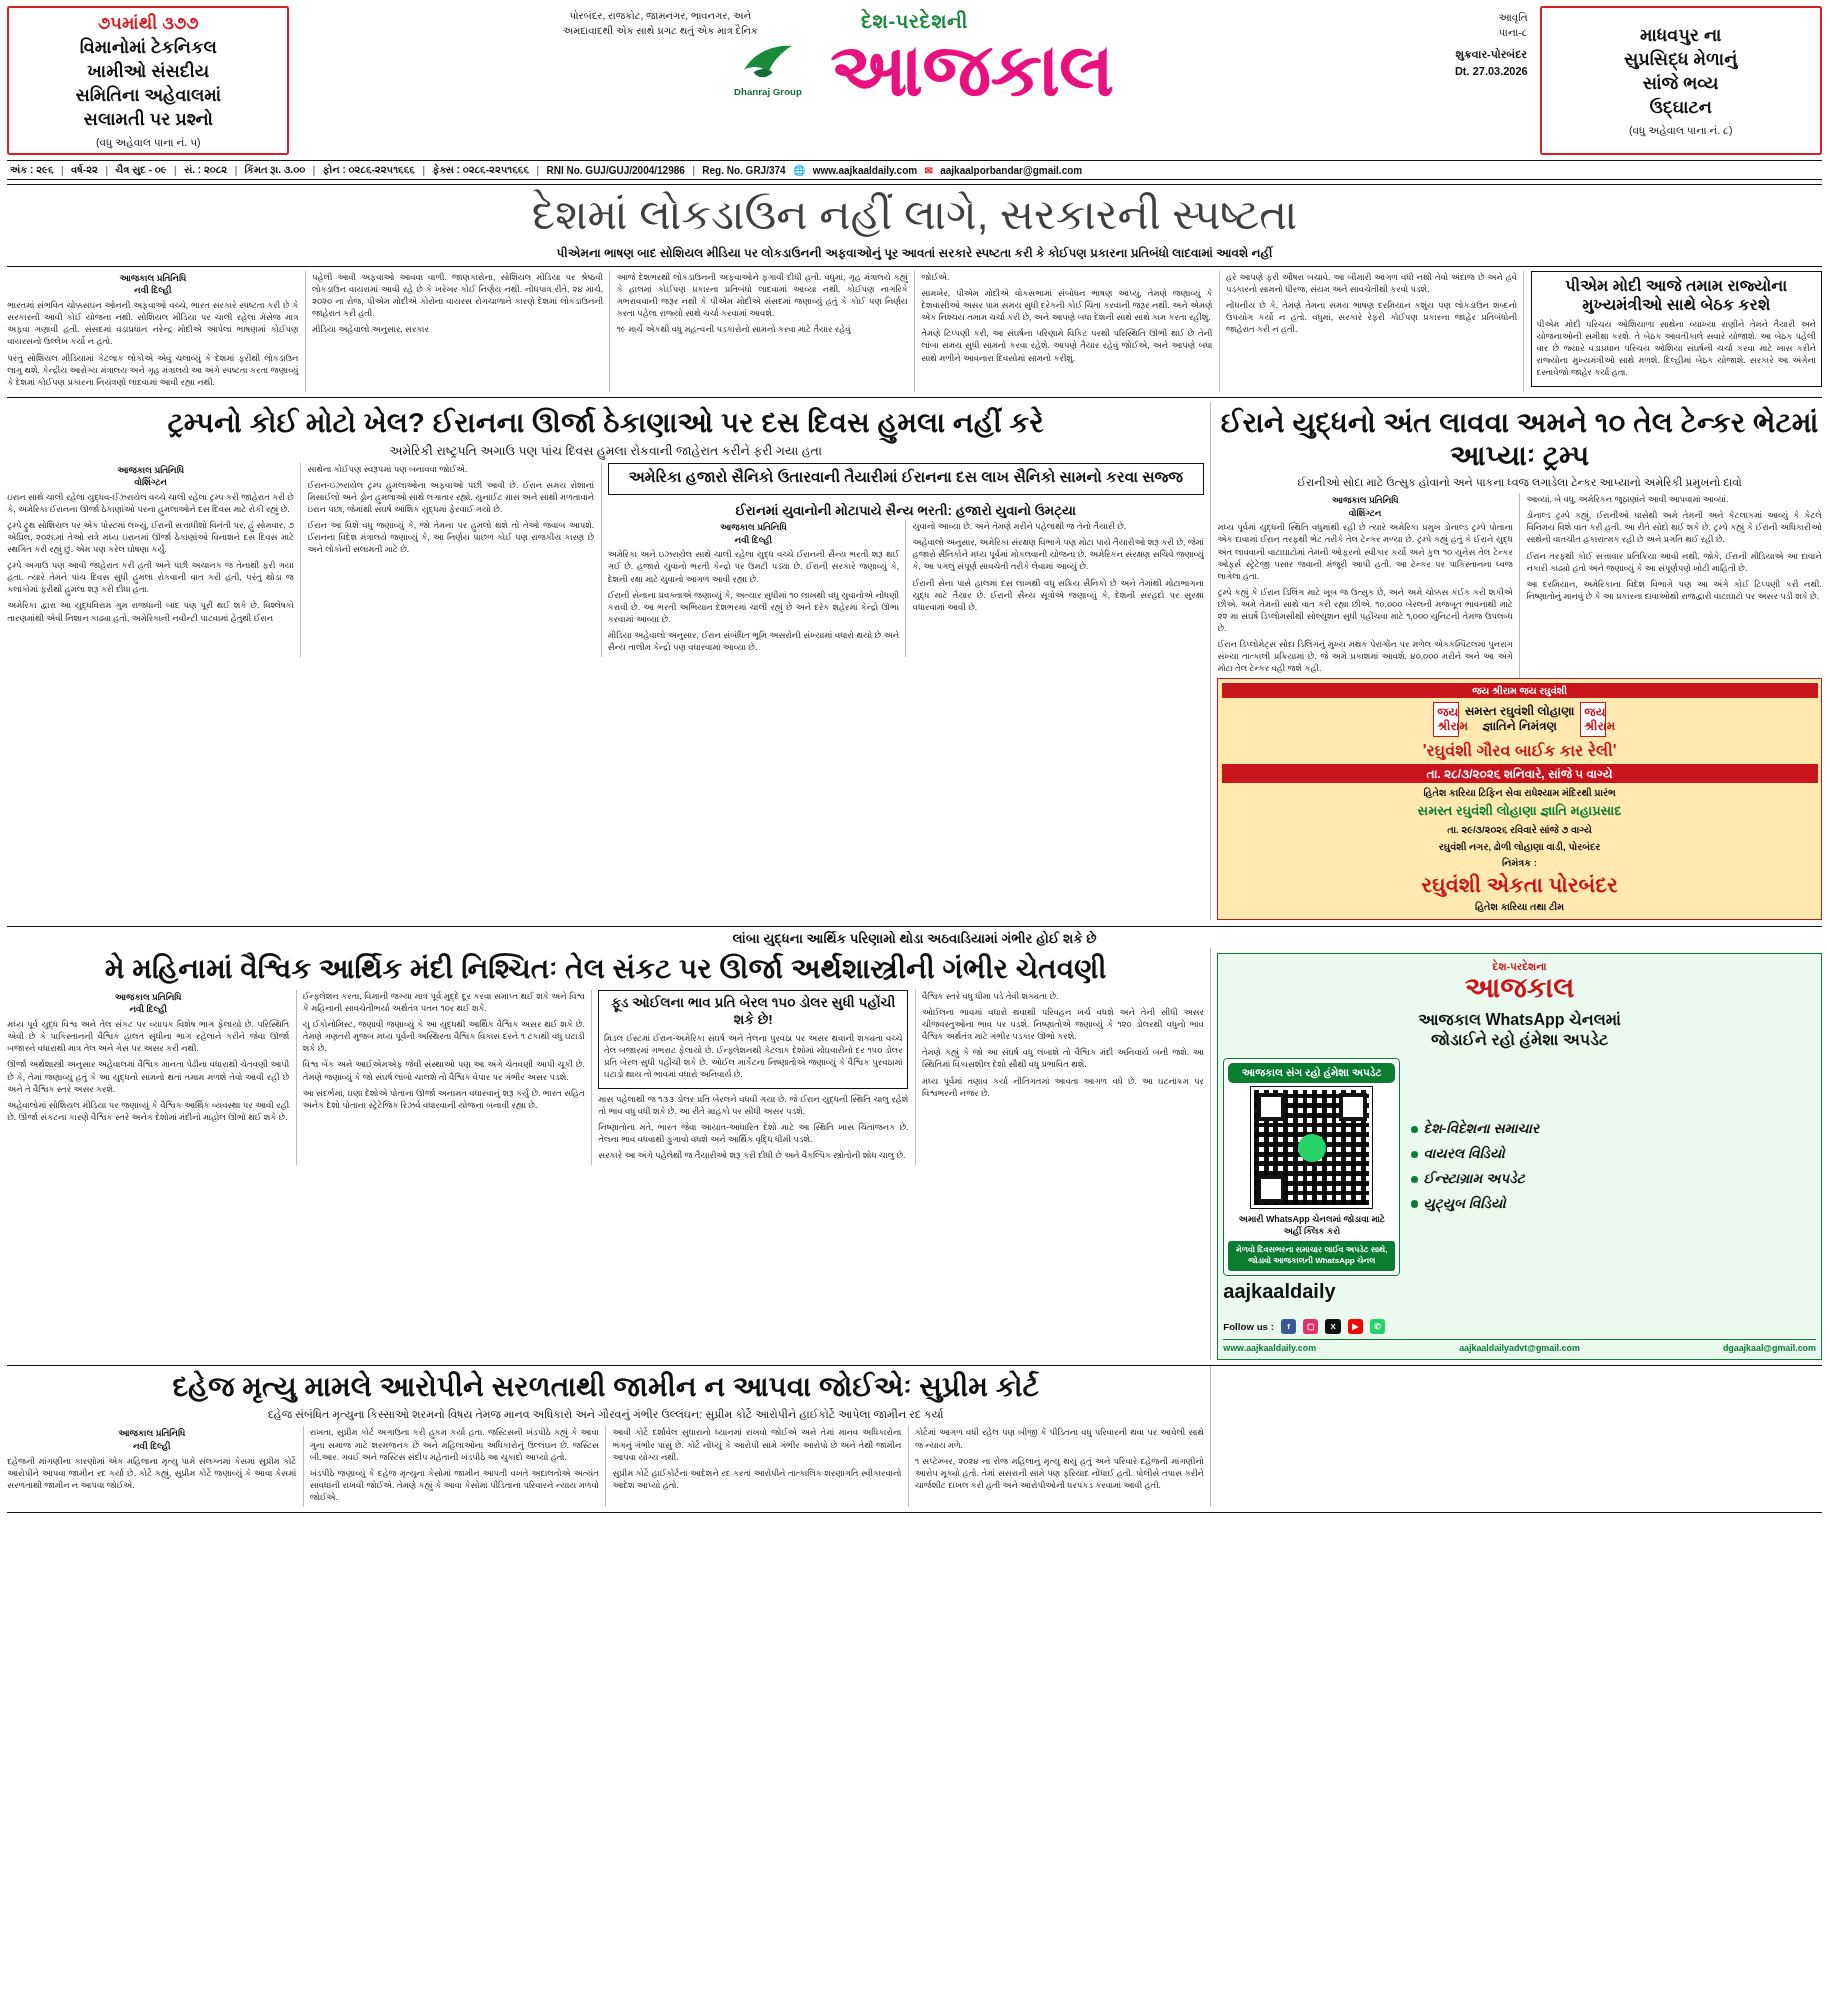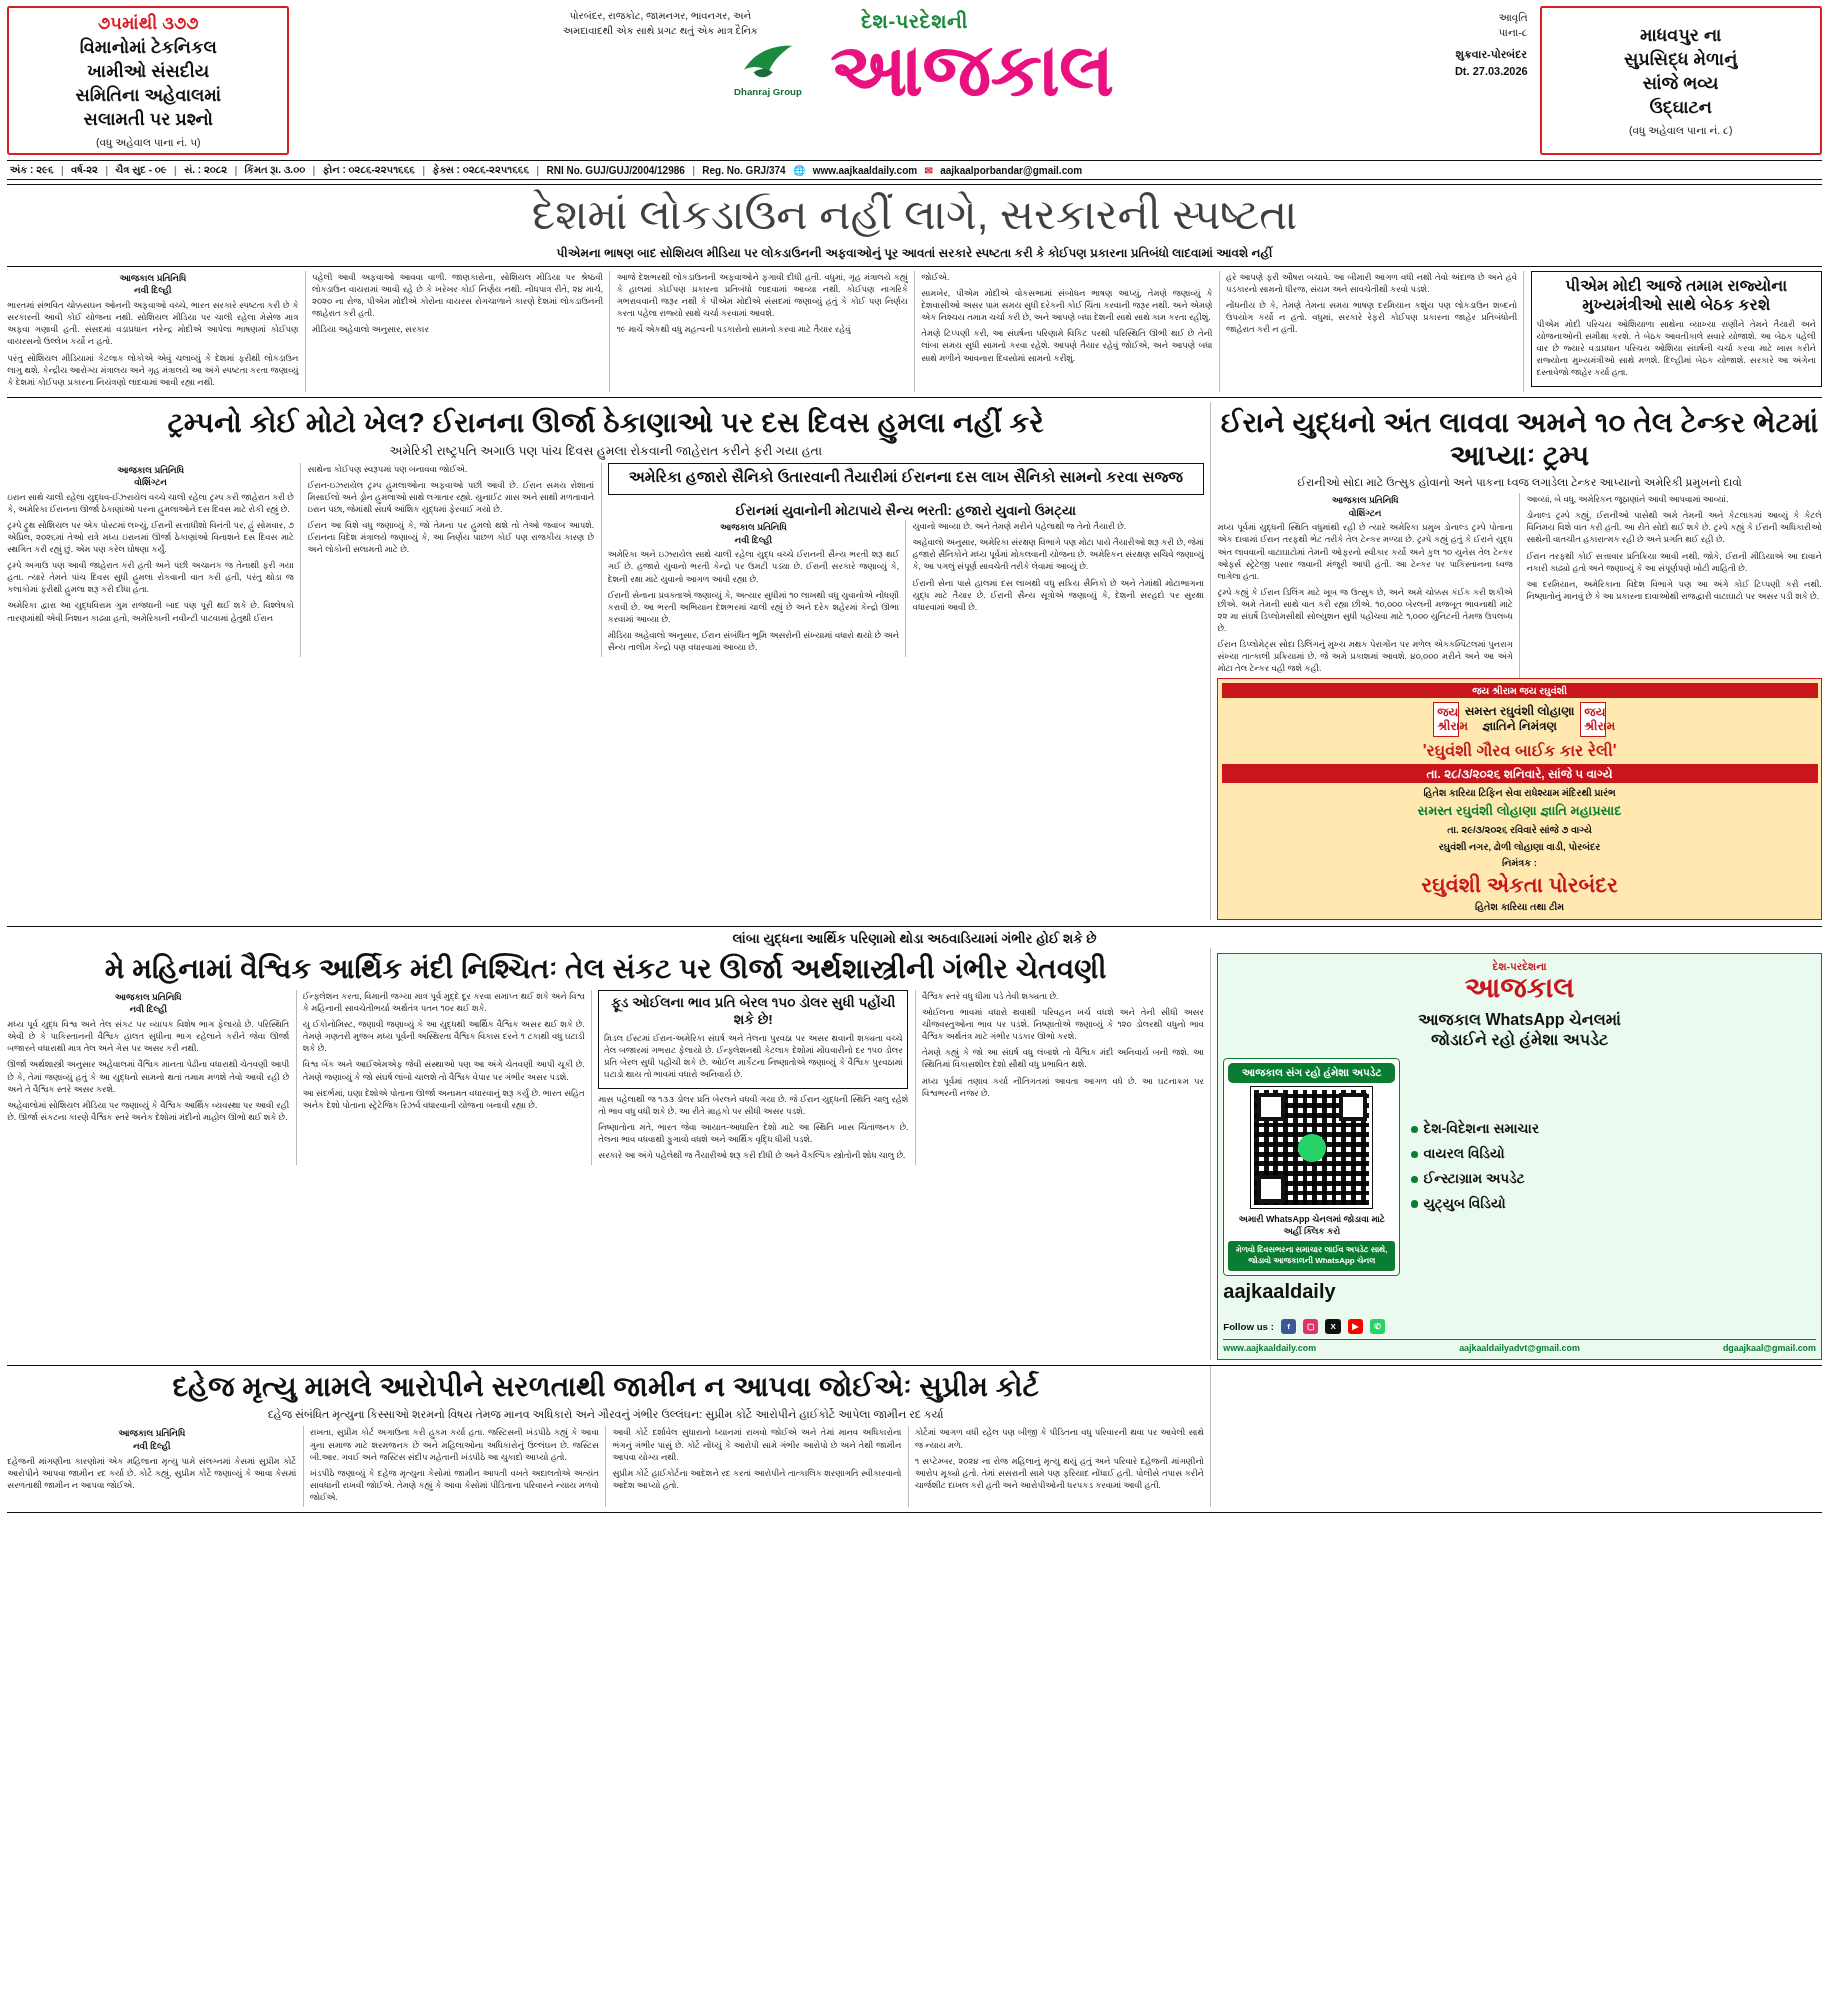--- a/index.html
+++ b/index.html
@@ -335,21 +335,21 @@
     outline: 1.2px solid #111;
   }
   .qr .qbox { position:absolute; width:28px; height:28px; border:4.8px solid #111; background:#fff;}
   .qr .qbox.tl{left:2.4px;top:2.4px;} .qr .qbox.tr{right:2.4px;top:2.4px;} .qr .qbox.bl{left:2.4px;bottom:2.4px;}
   .qr .qcenter{position:absolute; left:50%; top:50%; transform:translate(-50%,-50%); width:28px;height:28px;background:#25D366;border-radius:50%;}
   .wa-card-note { font-size: 8.9px; font-weight: bold; line-height:1.35; }
   .wa-cta {
     background:#0a7d32;color:#fff;font-size:8px;font-weight:bold;border-radius:3.2px;
     padding:4px 2.4px;margin-top:4px;line-height:1.35;
   }
-  .wa-bullets { flex:1; text-align:left; display:flex; flex-direction:column; justify-content:center; gap:8.9px; padding-left: 4px;}
+  .wa-bullets { flex:1; text-align:left; display:flex; flex-direction:column; justify-content:center; gap:8.9px; padding-left: 4px; font-style: italic;}
   .wa-bullets li { list-style:none; font-size:13.7px; font-weight:bold; display:flex; align-items:center; gap:5.6px;}
   .dot { width:7.3px;height:7.3px;border-radius:50%;background:#0a7d32;display:inline-block;flex:0 0 7.3px;}
   .wa-brand { font-size: 20px; font-weight: bold; text-align:left; margin-top: 4px;}
   .wa-follow { display:flex; align-items:center; gap:7px; margin-top:16px; font-size:9.7px; font-weight:bold;}
   .soc { width:15.3px;height:15.3px;border-radius:3.2px;display:inline-flex;align-items:center;justify-content:center;color:#fff;font-size:8px;font-weight:bold;}
   .wa-foot {
     border-top: 0.8px solid #0a7d32; margin-top: 4.8px; padding-top: 3.2px;
     font-size: 8.9px; font-weight: bold; color:#0a7d32; display:flex; justify-content:space-between; gap:4px;
   }
 

